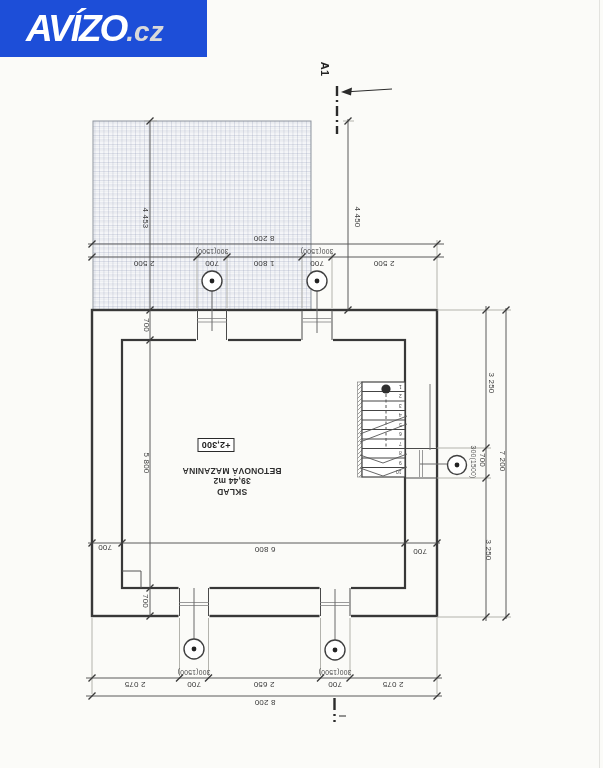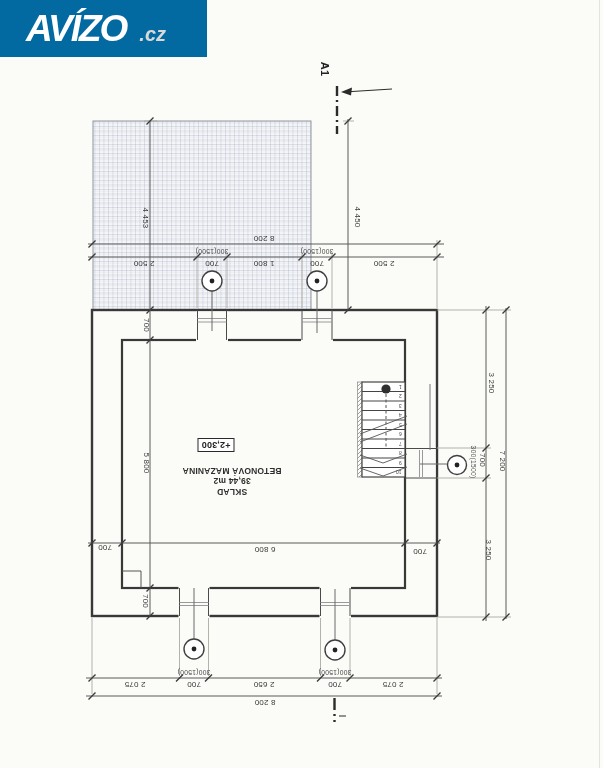--- a/index.html
+++ b/index.html
@@ -3,29 +3,29 @@
 <meta charset="utf-8">
 <style>
   html,body{margin:0;padding:0;}
   body{
     width:603px;height:768px;position:relative;overflow:hidden;
     background:#fbfbf8;
     font-family:"Liberation Sans", sans-serif;
   }
   #logo{
     position:absolute;left:0;top:0;width:207px;height:57px;
-    background:#0369a1;z-index:5;
+    background:#1d4ed8;z-index:5;
     display:flex;align-items:baseline;padding-left:26px;box-sizing:border-box;
   }
   #logo .brand{
     font-style:italic;font-weight:900;font-size:37px;line-height:57px;
     color:#ffffff;letter-spacing:-2px;
   }
   #logo .tld{
-    font-style:italic;font-weight:700;font-size:20px;color:#d9d9d9;margin-left:13px;
+    font-style:italic;font-weight:700;font-size:28px;color:#d9d9d9;margin-left:0;
   }
   svg{position:absolute;left:0;top:0;z-index:1;}
   .t{
     position:absolute;z-index:2;white-space:nowrap;
     font-size:8px;color:#3a3a3a;letter-spacing:.2px;
   }
   .r180{transform:translate(-50%,-50%) rotate(180deg);}
   .r90{transform:translate(-50%,-50%) rotate(90deg);}
   .s7{font-size:6.8px;color:#4a4a4a;}
   .sec{font-size:11px;font-weight:700;color:#222;}

